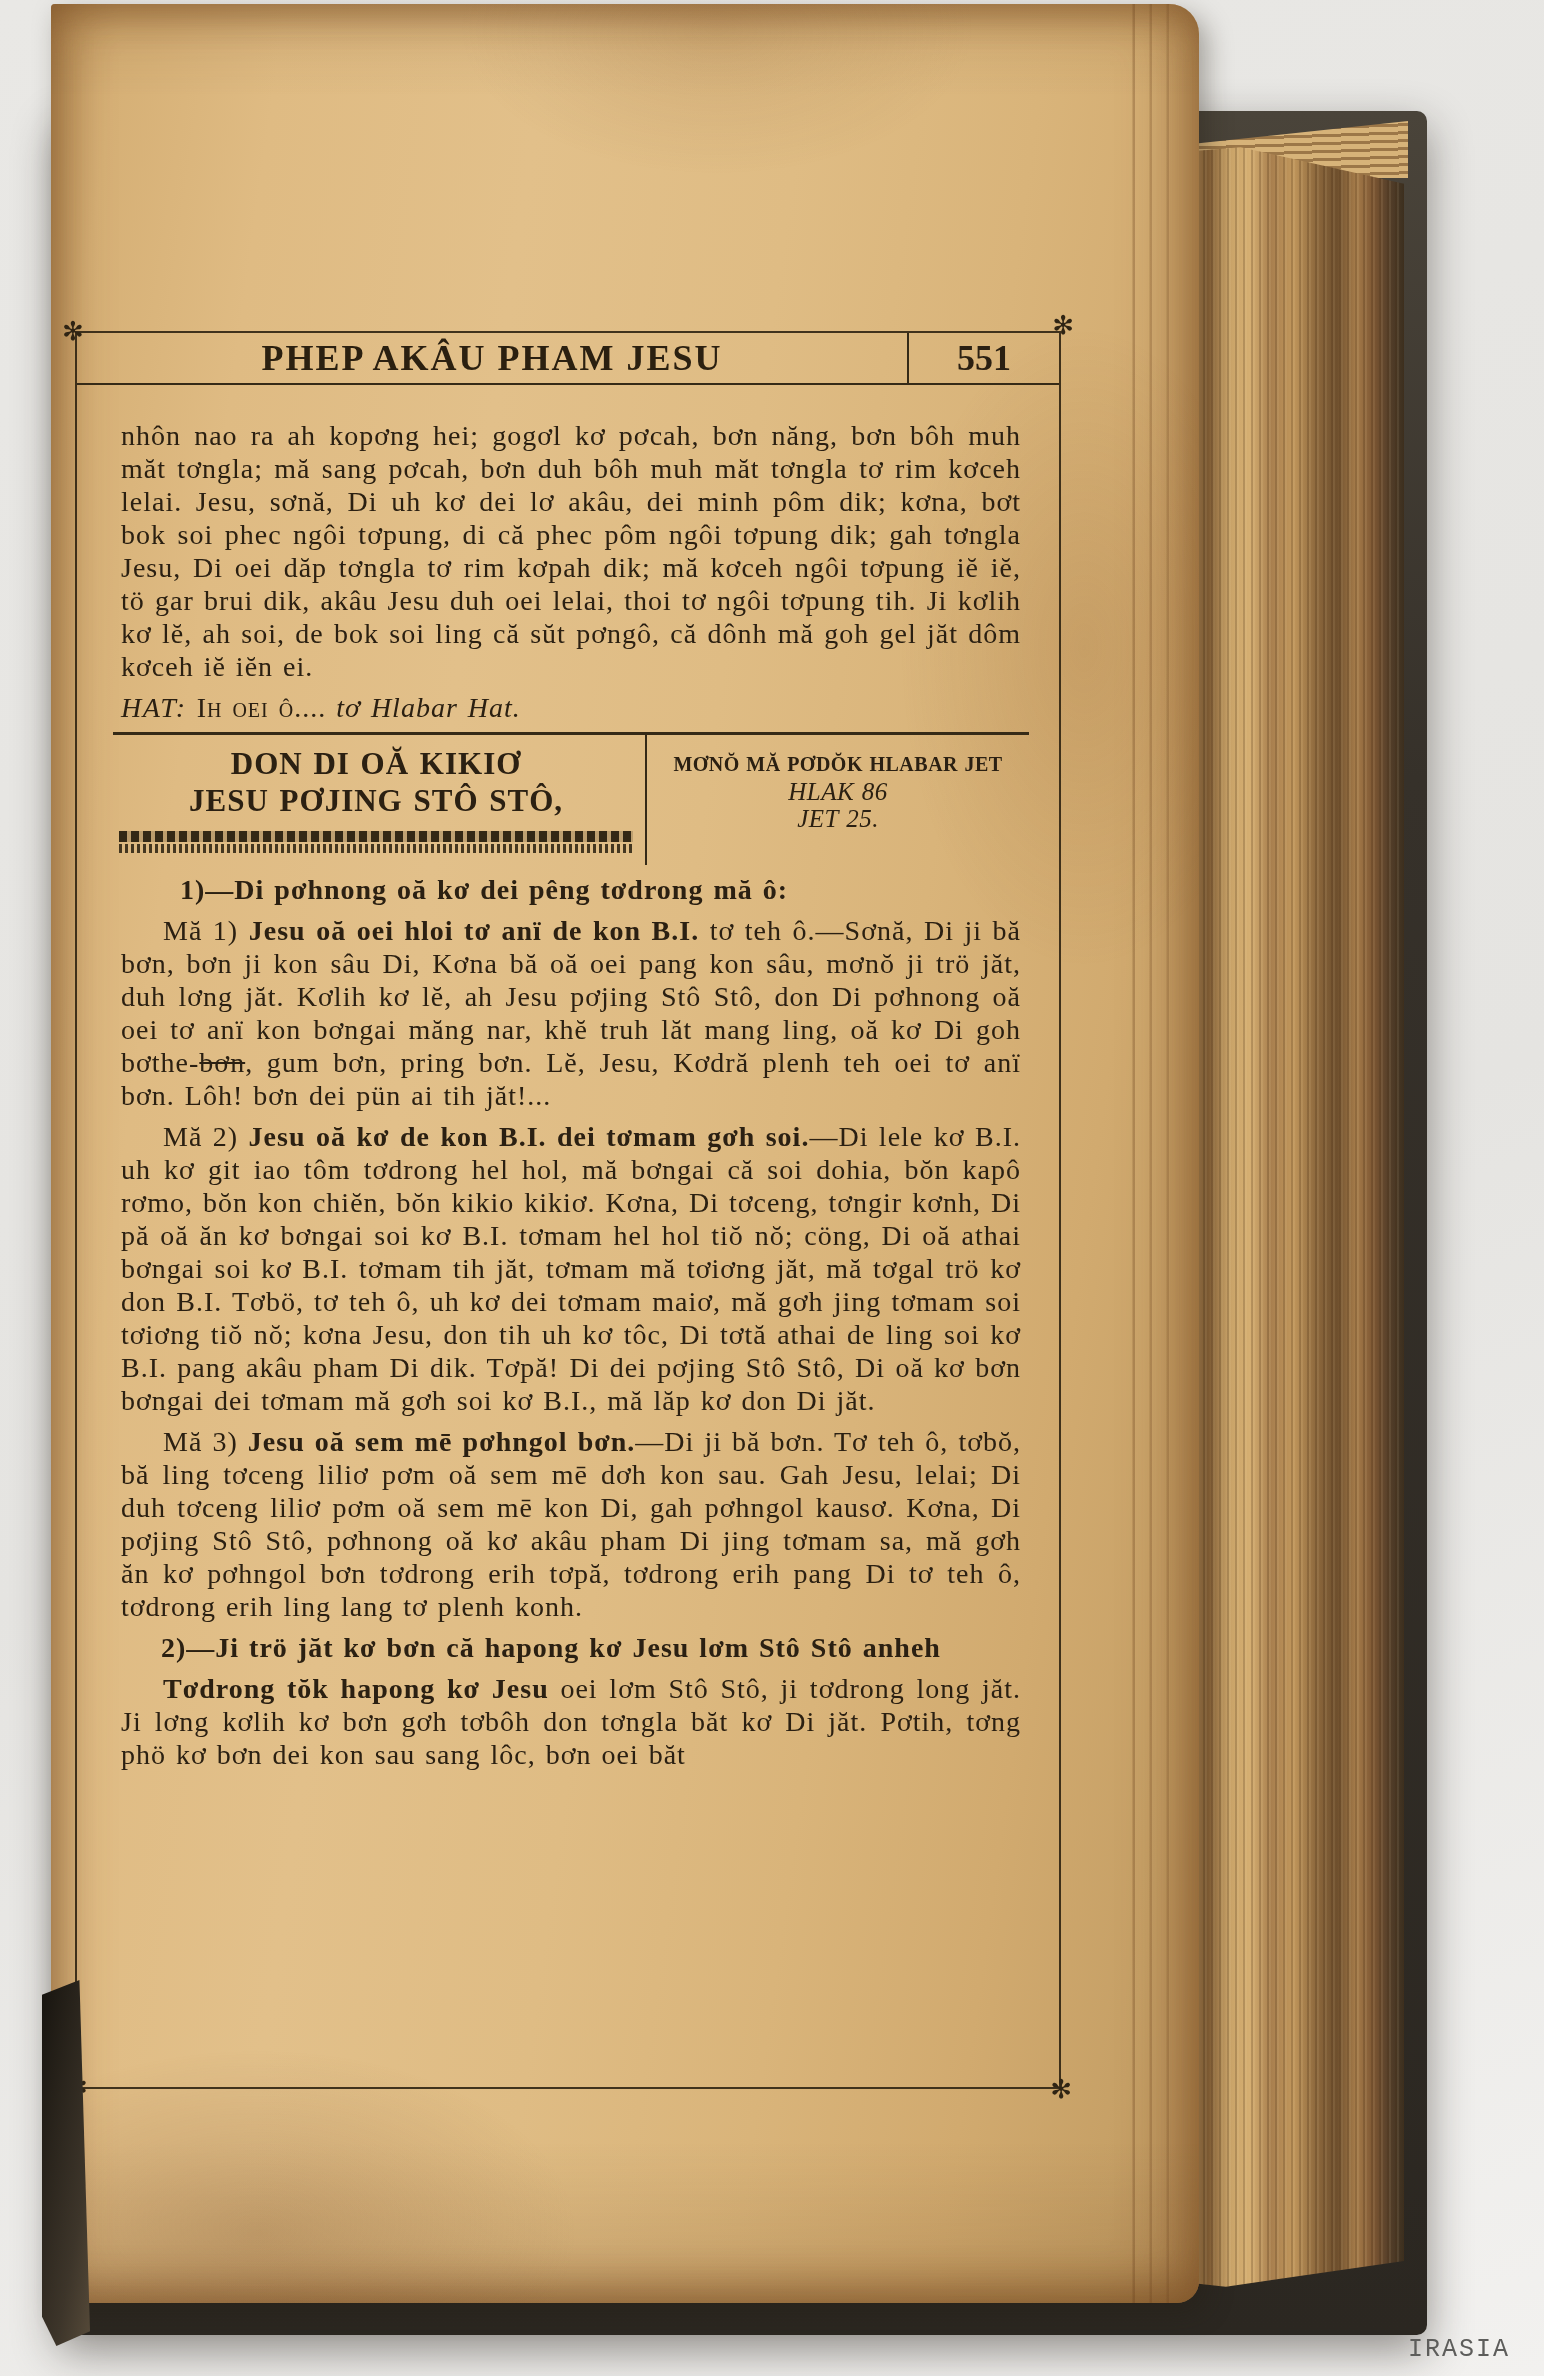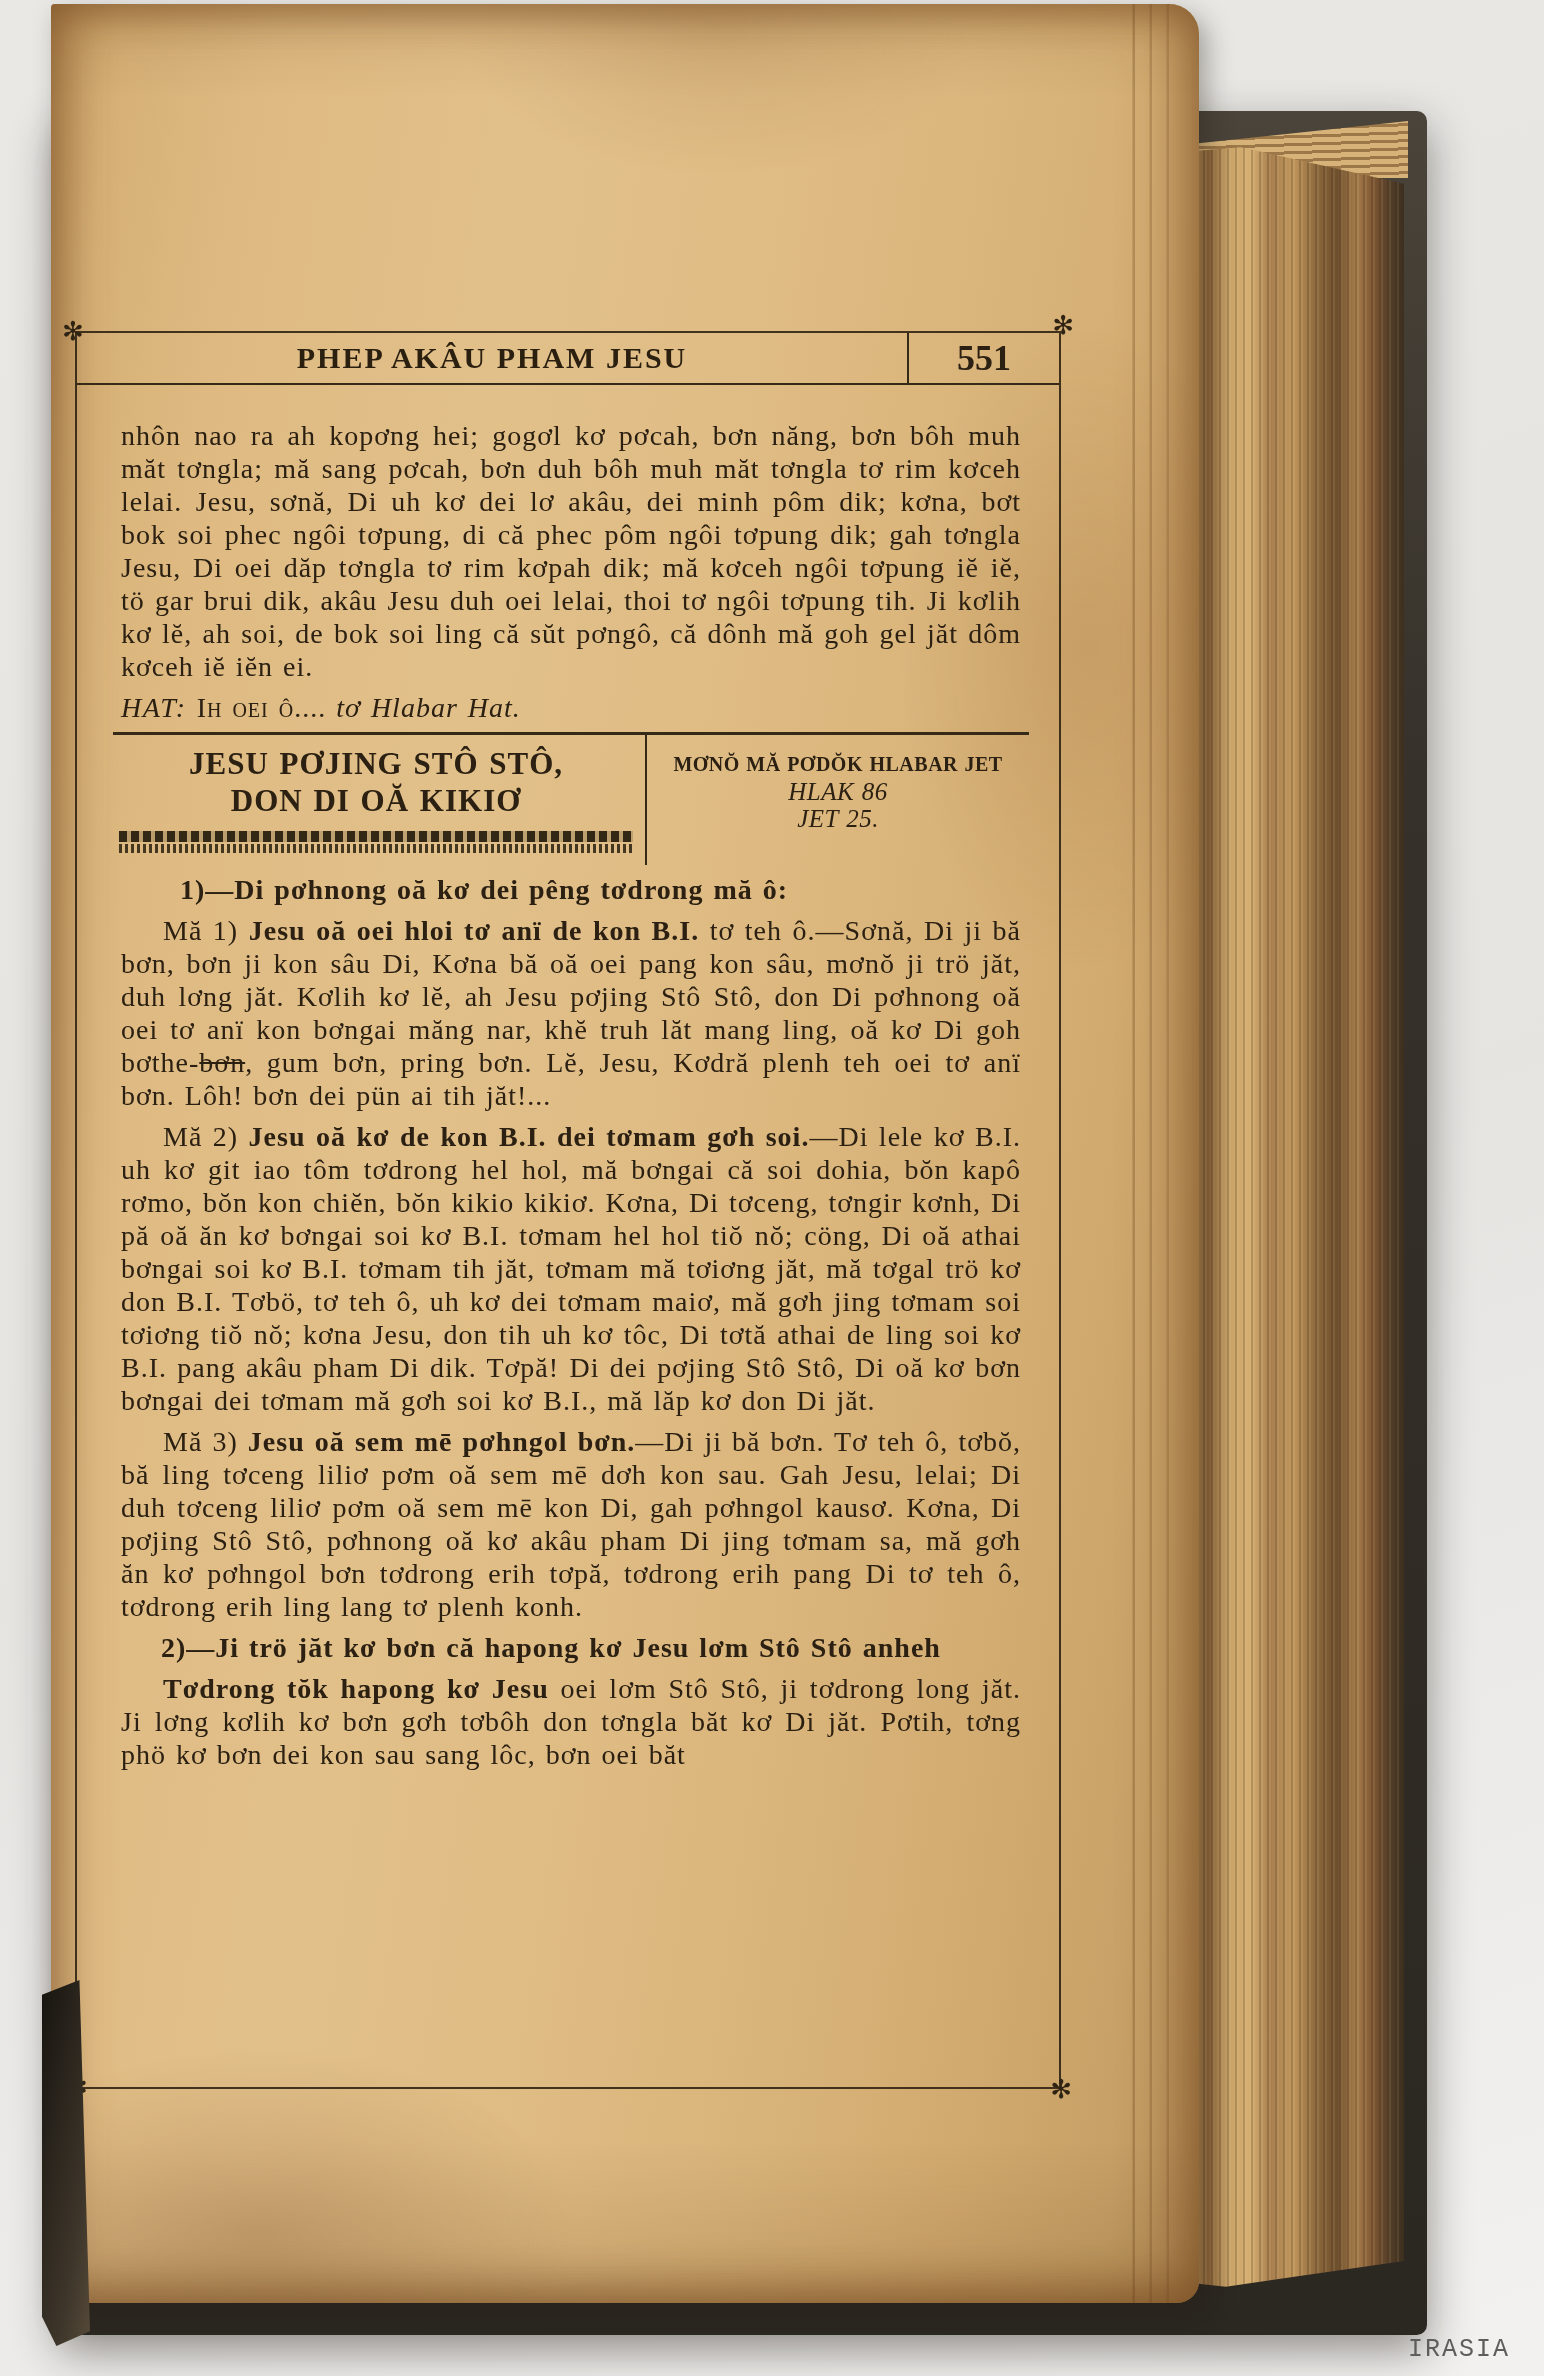--- a/index.html
+++ b/index.html
@@ -79,21 +79,21 @@
     position:absolute;font-family:"DejaVu Sans",sans-serif;
     font-size:26px;color:#2f2414;line-height:1;
   }
   .orn-tl{left:-15px;top:-15px;}
   .orn-tr{right:-15px;top:-21px;}
   .orn-bl{left:-11px;bottom:-13px;}
   .orn-br{right:-13px;bottom:-15px;}
   .header{display:flex;align-items:stretch;height:50px;border-bottom:2px solid #352a17;}
   .header-title{
     flex:1;display:flex;align-items:center;justify-content:center;
-    font-weight:bold;font-size:30px;letter-spacing:2px;color:#2b2010;
+    font-weight:bold;font-size:36px;letter-spacing:2px;color:#2b2010;
   }
   .header-num{
     width:150px;border-left:2px solid #352a17;
     display:flex;align-items:center;justify-content:center;
     font-weight:bold;font-size:36px;
   }
   .content{
     padding:26px 30px 0 36px;height:calc(100% - 77px);overflow:hidden;
     font-size:28px;line-height:33px;letter-spacing:1px;word-spacing:2px;
   }
@@ -152,22 +152,22 @@
       </div>
 
       <div class="content">
 
         <p class="para-intro">nhôn nao ra ah kopơng hei; gogơl kơ pơcah, bơn năng, bơn bôh muh măt tơngla; mă sang pơcah, bơn duh bôh muh măt tơngla tơ rim kơceh lelai. Jesu, sơnă, Di uh kơ dei lơ akâu, dei minh pôm dik; kơna, bơt bok soi phec ngôi tơpung, di că phec pôm ngôi tơpung dik; gah tơngla Jesu, Di oei dăp tơngla tơ rim kơpah dik; mă kơceh ngôi tơpung iĕ iĕ, tö gar brui dik, akâu Jesu duh oei lelai, thoi tơ ngôi tơpung tih. Ji kơlih kơ lĕ, ah soi, de bok soi ling că sŭt pơngô, că dônh mă goh gel jăt dôm kơceh iĕ iĕn ei.</p>
 
         <p class="hat"><span class="lbl">HAT:</span> <span class="sc">Ih oei ô....</span><span class="it"> tơ Hlabar Hat.</span></p>
 
         <div class="section-box">
           <div class="sb-left">
+            <div class="sb-title">DON DI OĂ KIKIƠ</div>
             <div class="sb-title">JESU PƠJING STÔ STÔ,</div>
-            <div class="sb-title">DON DI OĂ KIKIƠ</div>
             <div class="orn-rule">
               <div class="orn-row1"></div>
               <div class="orn-row2"></div>
             </div>
           </div>
           <div class="sb-right">
             <div class="sb-ref1">MƠNŎ MĂ PƠDŎK HLABAR JET</div>
             <div class="sb-ref2">HLAK 86</div>
             <div class="sb-ref3">JET 25.</div>
           </div>

